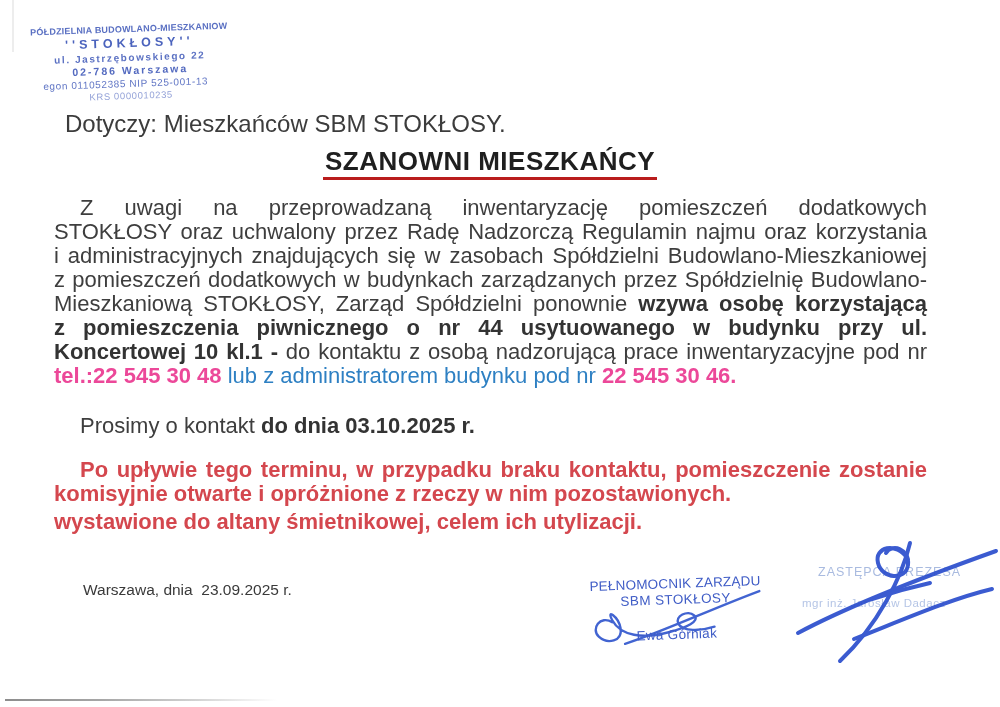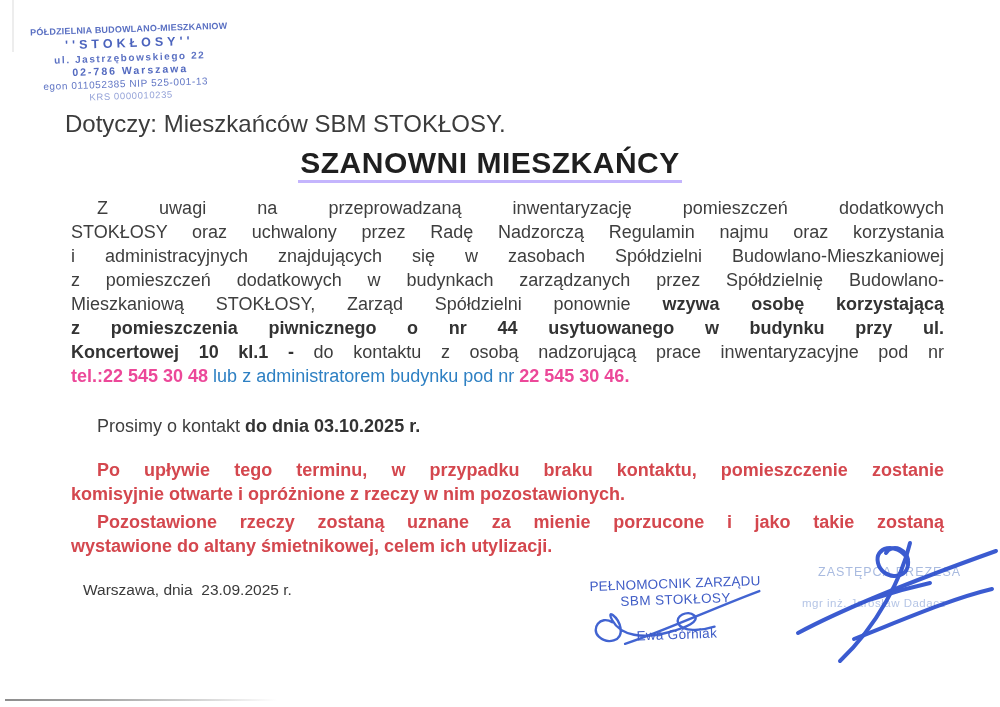--- a/index.html
+++ b/index.html
@@ -15,25 +15,25 @@
   .stamp .s1{font-size:9px;font-weight:bold;letter-spacing:.2px;opacity:.92;white-space:nowrap;}
   .stamp .s2{font-size:12.5px;font-weight:bold;letter-spacing:4px;margin-top:1px;white-space:nowrap;}
   .stamp .s3{font-size:10px;letter-spacing:1.6px;font-weight:bold;opacity:.9;white-space:nowrap;}
   .stamp .s4{font-size:10.5px;letter-spacing:2px;font-weight:bold;opacity:.95;white-space:nowrap;}
   .stamp .s5{font-size:10px;letter-spacing:.6px;opacity:.88;white-space:nowrap;margin-left:-10px;}
   .stamp .s6{font-size:9.5px;letter-spacing:.6px;opacity:.6;white-space:nowrap;}
   
   .subject{position:absolute;left:65px;top:110px;font-size:24px;color:#3c3c3c;}
   .heading-wrap{position:absolute;left:0;top:146px;width:980px;text-align:center;}
   .heading-wrap span{
-    font-size:30px;font-weight:bold;color:#1f1f1f;letter-spacing:.5px;
-    border-bottom:3px solid #c4b5fd;padding:0 2px 1px 2px;
+    font-size:26px;font-weight:bold;color:#1f1f1f;letter-spacing:.5px;
+    border-bottom:3px solid #b91c1c;padding:0 2px 1px 2px;
   }
   
-  .body-block{position:absolute;left:71px;top:196px;width:873px;font-size:18px;line-height:24px;}
+  .body-block{position:absolute;left:54px;top:196px;width:873px;font-size:22px;line-height:24px;}
   .para{margin:0;}
   .para .line{height:24px;overflow:visible;white-space:nowrap;}
   .para .line.wrapok{white-space:normal;}
   .para .line.just{text-align:justify;text-align-last:justify;white-space:normal;}
   .para .line.ind{text-indent:26px;}
   .m-contact{margin-top:26px;}
   .m-warn1{margin-top:20px;}
   .m-warn2{margin-top:4px;}
   .seg-n{font-weight:normal;color:#3e3e3e;}
   .seg-b{font-weight:bold;color:#333333;}
@@ -93,21 +93,20 @@
         <div class="line wrapok"><span class="seg-bb">tel.:22 545 30 48</span><span class="seg-bl"> lub z administratorem budynku pod nr </span><span class="seg-bb">22 545 30 46.</span></div>
       </div>
       <div class="para m-contact">
         <div class="line wrapok ind"><span class="seg-n">Prosimy o kontakt </span><span class="seg-b">do dnia 03.10.2025 r.</span></div>
       </div>
       <div class="para m-warn1">
         <div class="line just ind"><span class="seg-rb">Po upływie tego terminu, w przypadku braku kontaktu, pomieszczenie zostanie</span></div>
         <div class="line wrapok"><span class="seg-rb">komisyjnie otwarte i opróżnione z rzeczy w nim pozostawionych.</span></div>
       </div>
       <div class="para m-warn2">
-        <div class="line just ind"><span class="seg-rb">Pozostawione rzeczy zostaną uznane za mienie porzucone i jako takie zostaną</span></div>
         <div class="line wrapok"><span class="seg-rb">wystawione do altany śmietnikowej, celem ich utylizacji.</span></div>
       </div>
     </div>
 
   <div class="date-line">Warszawa, dnia  23.09.2025 r.</div>
 
   <div class="sig-center">
     <div class="t1">PEŁNOMOCNIK ZARZĄDU</div>
     <div class="t2">SBM STOKŁOSY</div>
     <svg width="182" height="52" viewBox="0 0 182 52">

